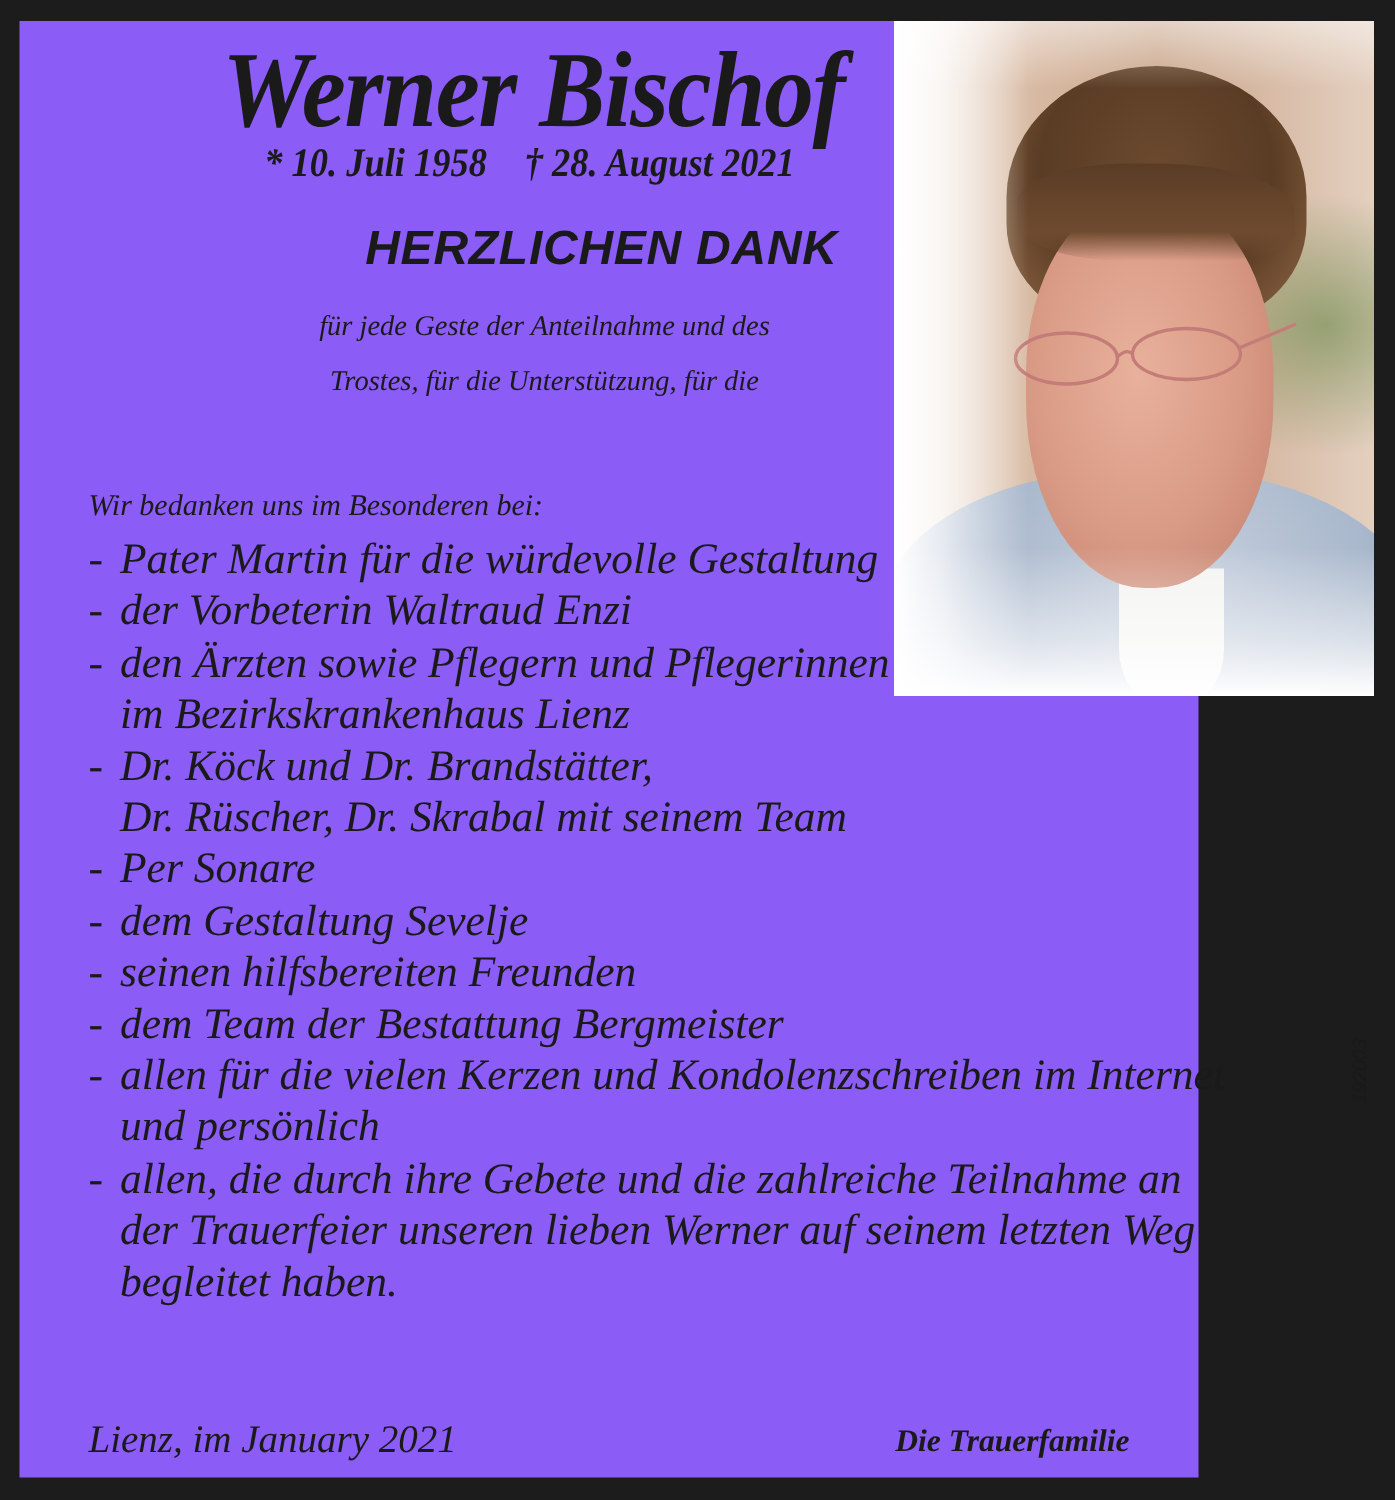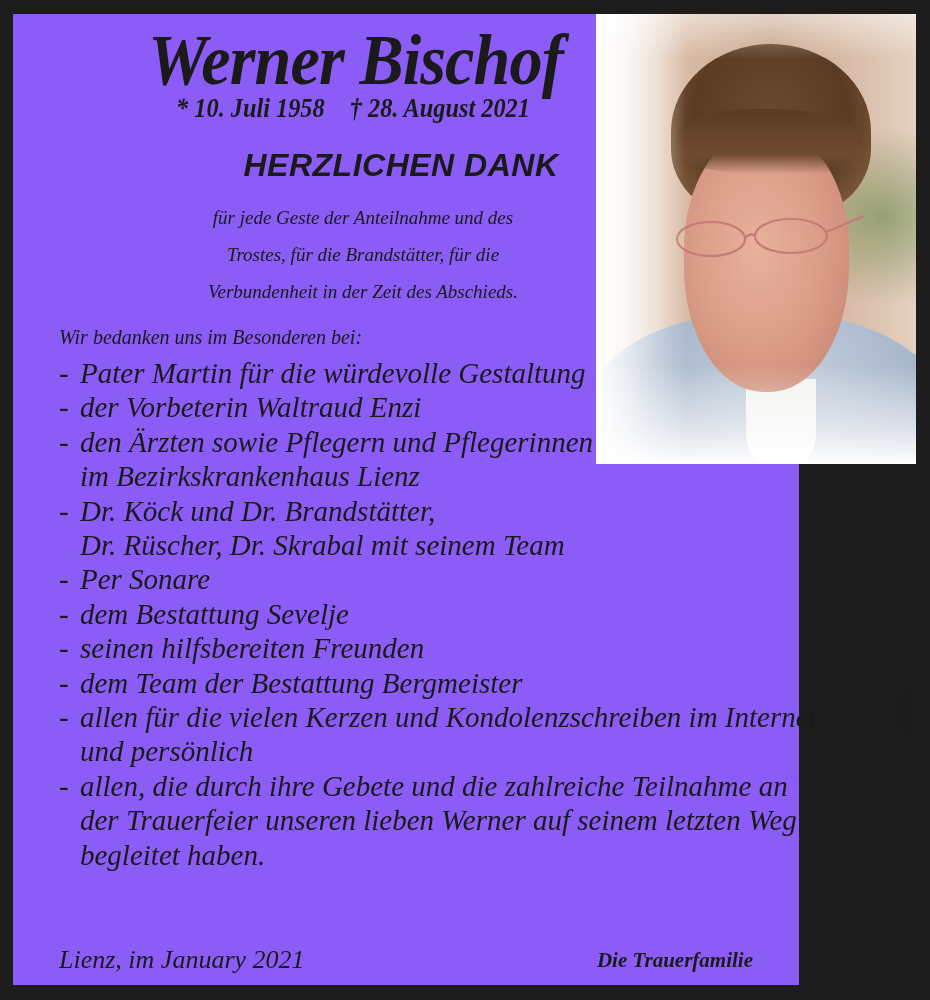--- a/index.html
+++ b/index.html
@@ -132,22 +132,21 @@
   <div class="name serif">Werner Bischof</div>
 
   <div class="dates serif">
     <span>* 10. Juli 1958</span><span class="gap"></span><span>† 28. August 2021</span>
   </div>
 
   <div class="thanks sans">HERZLICHEN DANK</div>
 
   <div class="intro serif">
     <div>für jede Geste der Anteilnahme und des</div>
-    <div>Trostes, für die Brandstätter, für die</div>
-    <div>Verbundenheit in der Zeit des Abschieds.</div>
+    <div>Trostes, für die Unterstützung, für die</div>
   </div>
 
   <div class="lead serif">Wir bedanken uns im Besonderen bei:</div>
 
   <ul class="list serif">
     <li>
       <span class="dash">-</span>
       <div>Pater Martin für die würdevolle Gestaltung</div>
     </li>
     <li>
@@ -163,21 +162,21 @@
       <span class="dash">-</span>
       <div>Dr. Köck und Dr. Brandstätter,</div>
       <div>Dr. Rüscher, Dr. Skrabal mit seinem Team</div>
     </li>
     <li>
       <span class="dash">-</span>
       <div>Per Sonare</div>
     </li>
     <li>
       <span class="dash">-</span>
-      <div>dem Bestattung Sevelje</div>
+      <div>dem Gestaltung Sevelje</div>
     </li>
     <li>
       <span class="dash">-</span>
       <div>seinen hilfsbereiten Freunden</div>
     </li>
     <li>
       <span class="dash">-</span>
       <div>dem Team der Bestattung Bergmeister</div>
     </li>
     <li>

